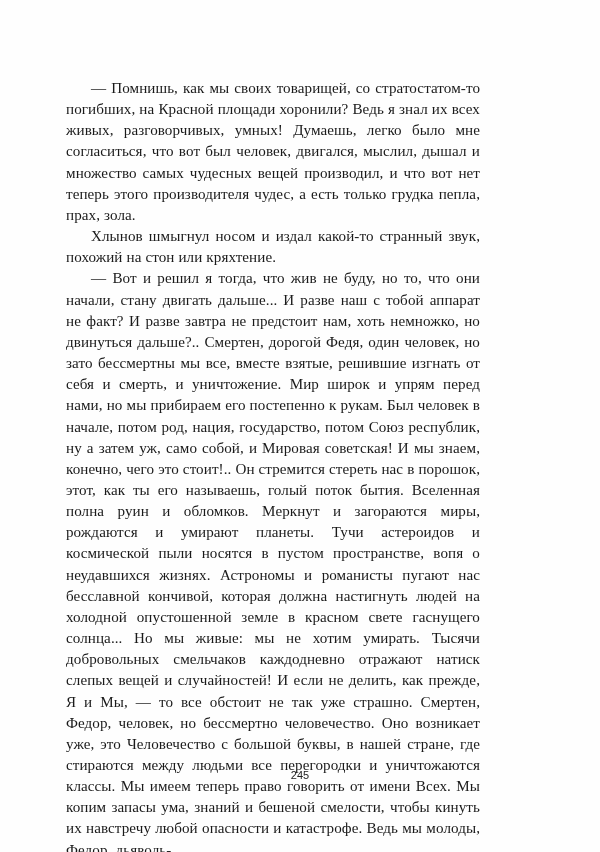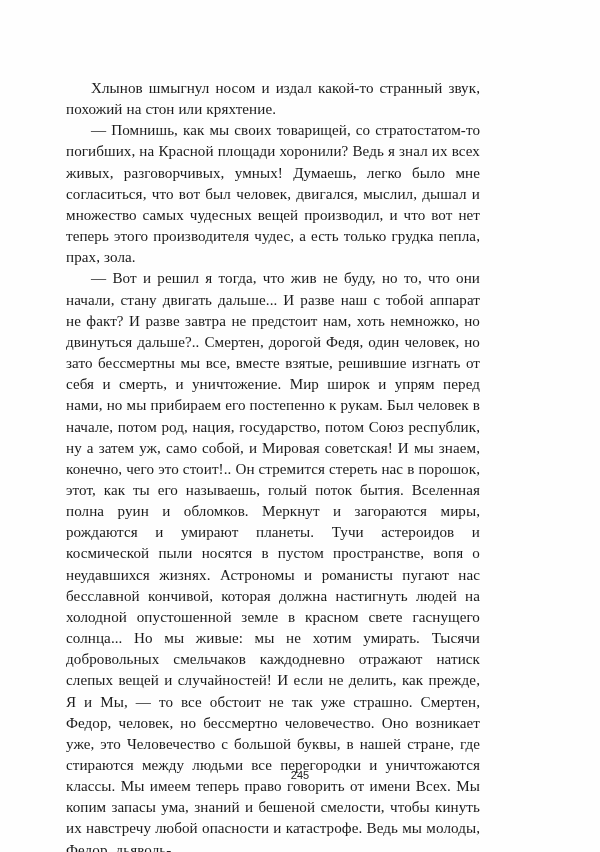--- a/index.html
+++ b/index.html
@@ -65,20 +65,20 @@
     color: #262626;
     font-family: Liberation Sans, sans-serif;
   }
 </style>
 </head>
 <body>
 
 <div class="page">
 
   <div class="text-block">
+    <p class="para">— Помнишь, как мы своих товарищей, со стратостатом-то погибших, на Красной площади хоронили? Ведь я знал их всех живых, разговорчивых, умных! Думаешь, легко было мне согласиться, что вот был человек, двигался, мыслил, дышал и множество самых чудесных вещей производил, и что вот нет теперь этого производителя чудес, а есть только грудка пепла, прах, зола.</p>
     <p class="para">Хлынов шмыгнул носом и издал какой-то странный звук, похожий на стон или кряхтение.</p>
-    <p class="para">— Помнишь, как мы своих товарищей, со стратостатом-то погибших, на Красной площади хоронили? Ведь я знал их всех живых, разговорчивых, умных! Думаешь, легко было мне согласиться, что вот был человек, двигался, мыслил, дышал и множество самых чудесных вещей производил, и что вот нет теперь этого производителя чудес, а есть только грудка пепла, прах, зола.</p>
     <p class="para">— Вот и решил я тогда, что жив не буду, но то, что они начали, стану двигать дальше... И разве наш с тобой аппарат не факт? И разве завтра не предстоит нам, хоть немножко, но двинуться дальше?.. Смертен, дорогой Федя, один человек, но зато бессмертны мы все, вместе взятые, решившие изгнать от себя и смерть, и уничтожение. Мир широк и упрям перед нами, но мы прибираем его постепенно к рукам. Был человек в начале, потом род, нация, государство, потом Союз республик, ну а затем уж, само собой, и Мировая советская! И мы знаем, конечно, чего это стоит!.. Он стремится стереть нас в порошок, этот, как ты его называешь, голый поток бытия. Вселенная полна руин и обломков. Меркнут и загораются миры, рождаются и умирают планеты. Тучи астероидов и космической пыли носятся в пустом пространстве, вопя о неудавшихся жизнях. Астрономы и романисты пугают нас бесславной кончивой, которая должна настигнуть людей на холодной опустошенной земле в красном свете гаснущего солнца... Но мы живые: мы не хотим умирать. Тысячи добровольных смельчаков каждодневно отражают натиск слепых вещей и случайностей! И если не делить, как прежде, Я и Мы, — то все обстоит не так уже страшно. Смертен, Федор, человек, но бессмертно человечество. Оно возникает уже, это Человечество с большой буквы, в нашей стране, где стираются между людьми все перегородки и уничтожаются классы. Мы имеем теперь право говорить от имени  Всех. Мы копим запасы ума, знаний и бешеной смелости, чтобы кинуть их навстречу любой опасности и катастрофе. Ведь мы молоды, Федор, дьяволь-</p>
   </div>
 
   <div class="page-number">245</div>
 
 </div>
 
 </body></html>

